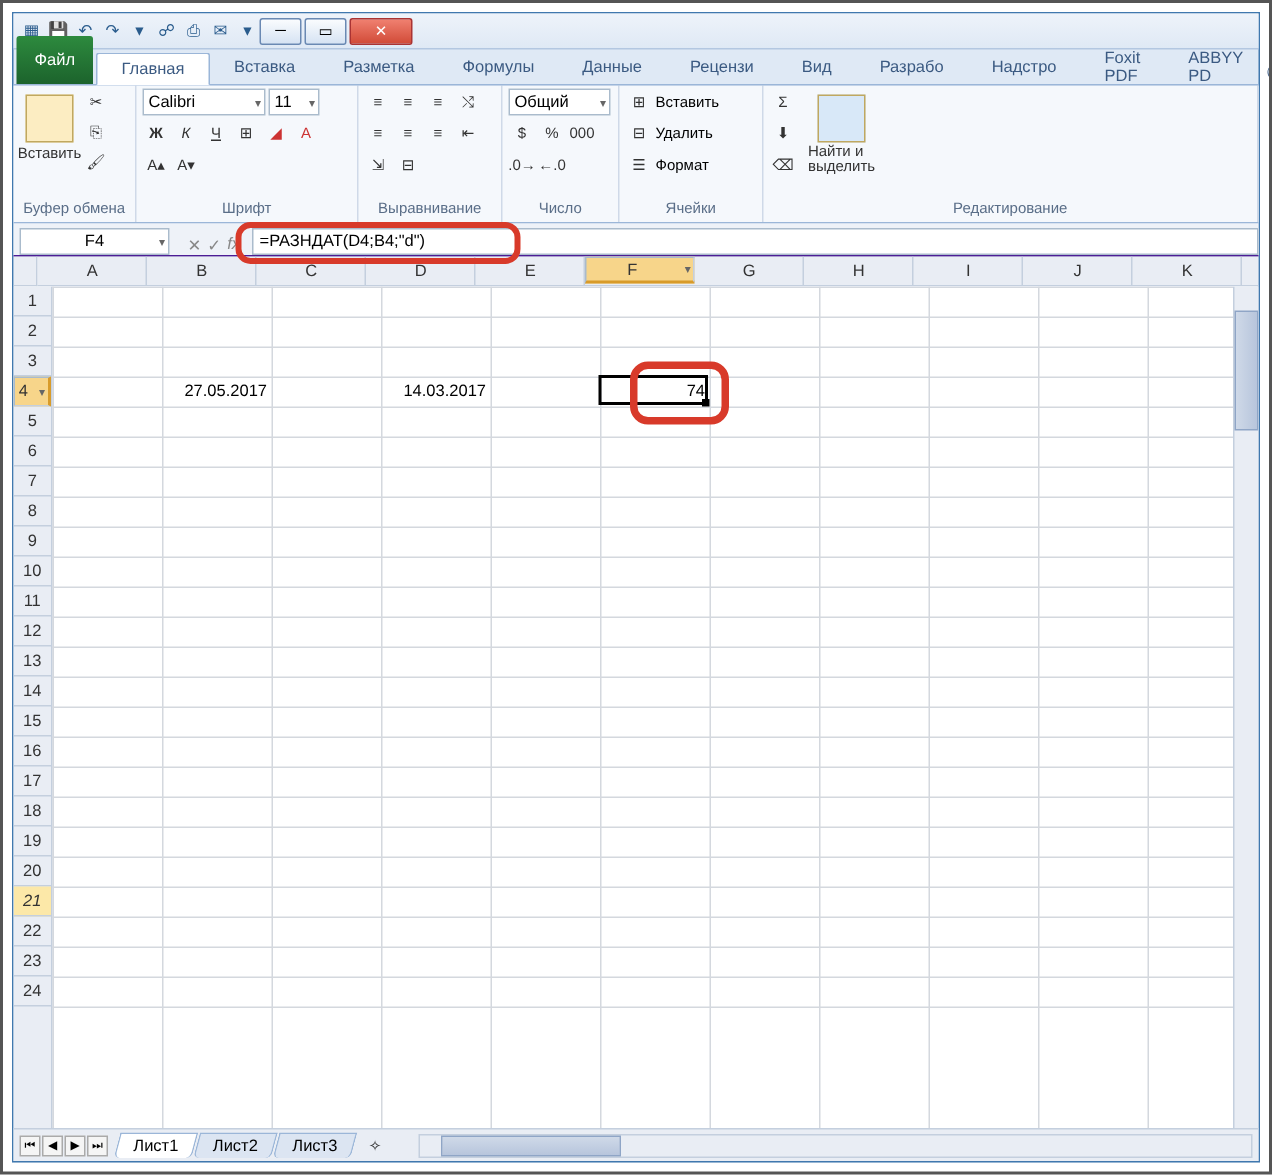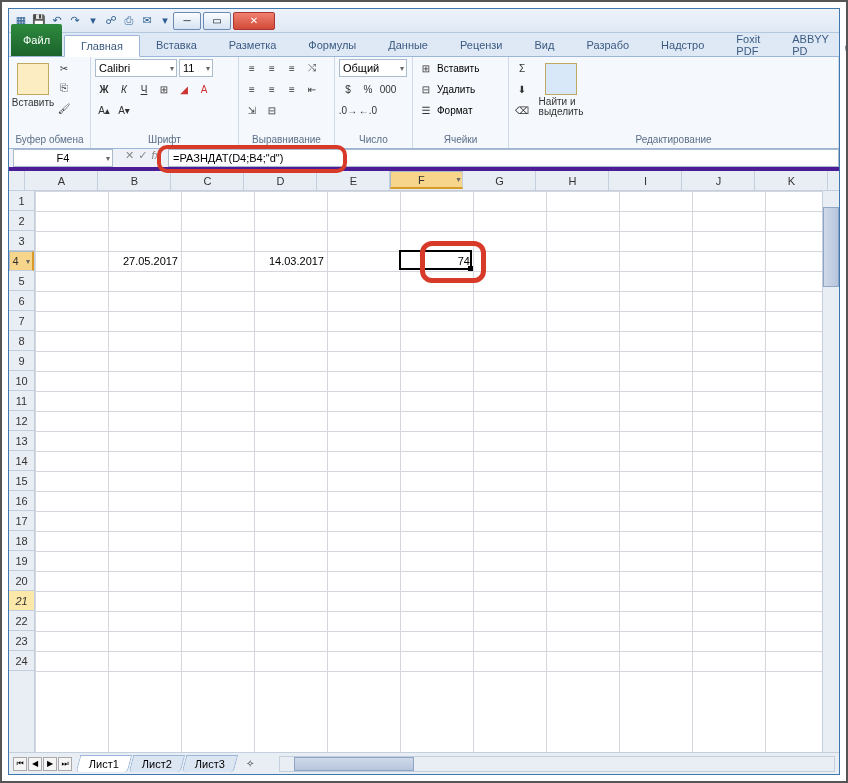--- a/index.html
+++ b/index.html
@@ -34,21 +34,21 @@
 .mini { width: 18px; height: 18px; border: 1px solid transparent; display: inline-flex; align-items: center; justify-content: center; font-size: 10px; color: #333; }
 .sel { height: 18px; border: 1px solid #abc; background: #fff; font-size: 11px; padding: 0 14px 0 3px; position: relative; display: inline-flex; align-items: center; }
 .sel::after { content: '▾'; position: absolute; right: 2px; font-size: 8px; color: #666; }
 .row { display: flex; gap: 2px; align-items: center; }
 .col { display: flex; flex-direction: column; gap: 2px; }
 .bold { font-weight: bold; }
 .ital { font-style: italic; }
 .und { text-decoration: underline; }
 
 
-.fxbar { height: 22px; background: #eef2f8; border-bottom: 4px solid #4c1d95; display: flex; align-items: flex-start; }
+.fxbar { height: 22px; background: #eef2f8; border-bottom: 1px solid #4c1d95; display: flex; align-items: flex-end; }
 .namebox { width: 100px; height: 18px; border: 1px solid #abc; background: #fff; margin: 0 4px; font-size: 11px; text-align: center; display: flex; align-items: center; justify-content: center; position: relative; }
 .namebox::after { content: '▾'; position: absolute; right: 2px; font-size: 8px; color: #666; }
 .fxbtns { display: flex; gap: 4px; padding: 0 8px; }
 .fxbtns span { color: #888; font-size: 11px; }
 .fxinput { flex: 1; height: 18px; border: 1px solid #abc; background: #fff; font-size: 11px; padding: 0 4px; display: flex; align-items: center; position: relative; }
 
 
 .hl-formula { position: absolute; left: -12px; top: -5px; width: 190px; height: 28px; border: 4px solid #d83a2a; border-radius: 10px; pointer-events: none; }
 
 

